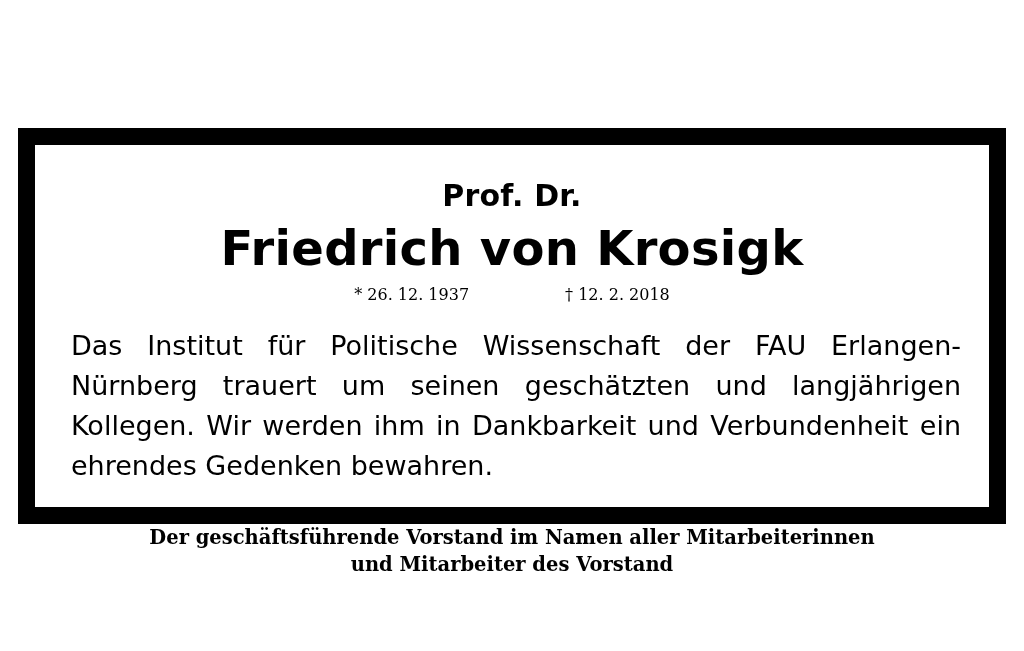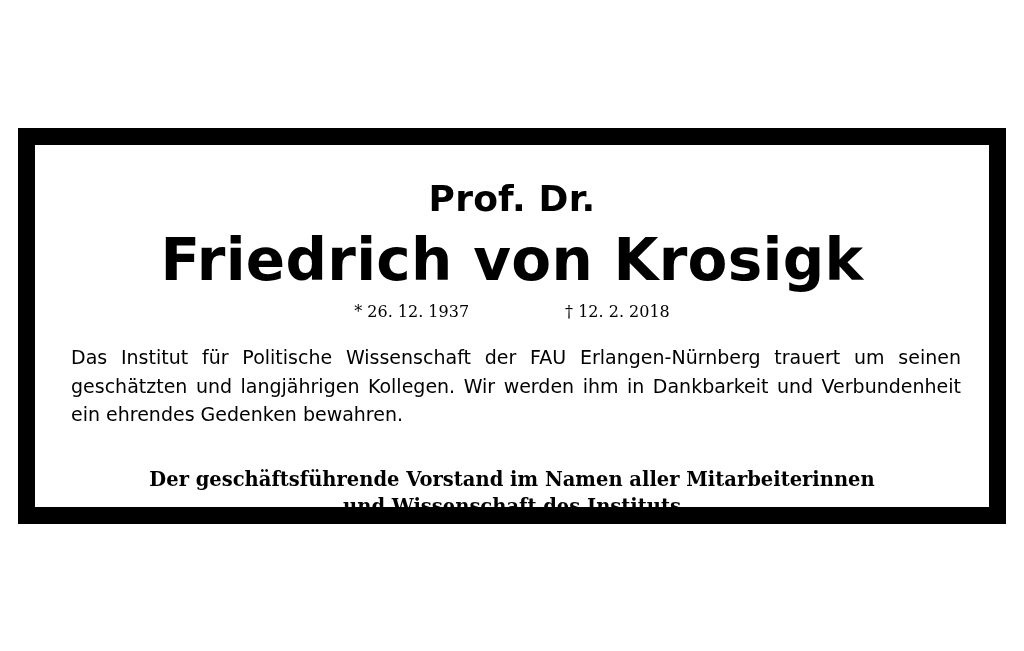--- a/index.html
+++ b/index.html
@@ -41,60 +41,60 @@
     box-sizing: border-box;
     padding: 26px 36px 20px 36px;
     display: flex;
     flex-direction: column;
     align-items: center;
   }
 
   .honorific {
     font-family: "DejaVu Sans", sans-serif;
     font-weight: bold;
-    font-size: 36px;
+    font-size: 30px;
     line-height: 1.1;
     letter-spacing: 0.2px;
     text-align: right;
     margin: 8px 0 6px 0;
   }
 
   .full-name {
     font-family: "DejaVu Sans", sans-serif;
     font-weight: bold;
-    font-size: 58px;
+    font-size: 48px;
     line-height: 1.1;
     letter-spacing: 0.3px;
     text-align: left;
     margin: 4px 0 8px 0;
     white-space: nowrap;
   }
 
   .dates-row {
     display: flex;
     justify-content: center;
     align-items: center;
     gap: 96px;
     font-family: "DejaVu Serif", serif;
     font-size: 16px;
-    margin: 2px 0 14px 0;
+    margin: 2px 0 22px 0;
   }
 
   .date-item {
     white-space: nowrap;
   }
 
   .body-text {
     font-family: "DejaVu Sans", sans-serif;
-    font-size: 19px;
+    font-size: 27px;
     line-height: 1.48;
     text-align: justify;
     text-align-last: left;
     width: 890px;
-    margin: 8px auto 0 auto;
+    margin: 0 auto 0 auto;
     hyphens: none;
   }
 
   .signature {
     font-family: "DejaVu Serif", serif;
     font-weight: bold;
     font-size: 19.5px;
     line-height: 1.38;
     text-align: center;
     margin-top: 39px;
@@ -119,19 +119,19 @@
 
       <div class="dates-row">
         <span class="date-item">* 26. 12. 1937</span>
         <span class="date-item">† 12. 2. 2018</span>
       </div>
 
       <div class="body-text">Das Institut für Politische Wissenschaft der FAU Erlangen-Nürnberg trauert um seinen geschätzten und langjährigen Kollegen. Wir werden ihm in Dankbarkeit und Verbundenheit ein ehrendes Gedenken bewahren.</div>
 
       <div class="signature">
         <span class="sig-line">Der geschäftsführende Vorstand im Namen aller Mitarbeiterinnen</span>
-        <span class="sig-line">und Wissenschaft des Instituts</span>
+        <span class="sig-line">und Mitarbeiter des Vorstand</span>
       </div>
 
     </div>
   </div>
 
 </div>
 
 </body></html>

